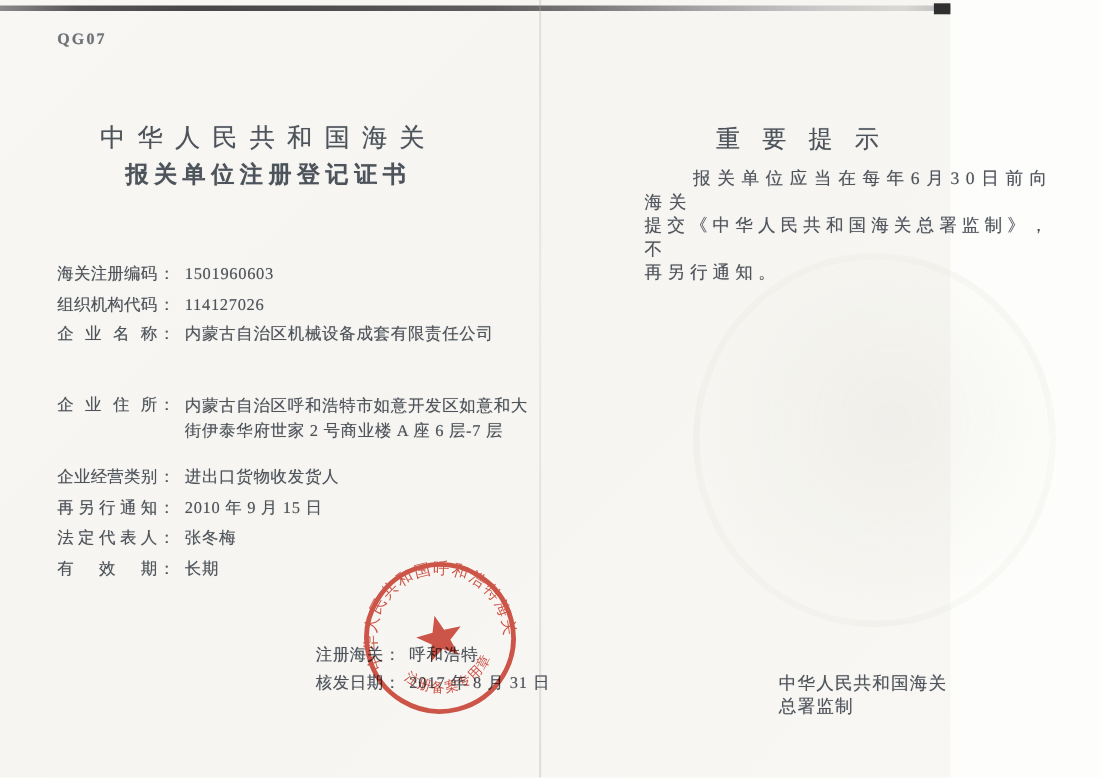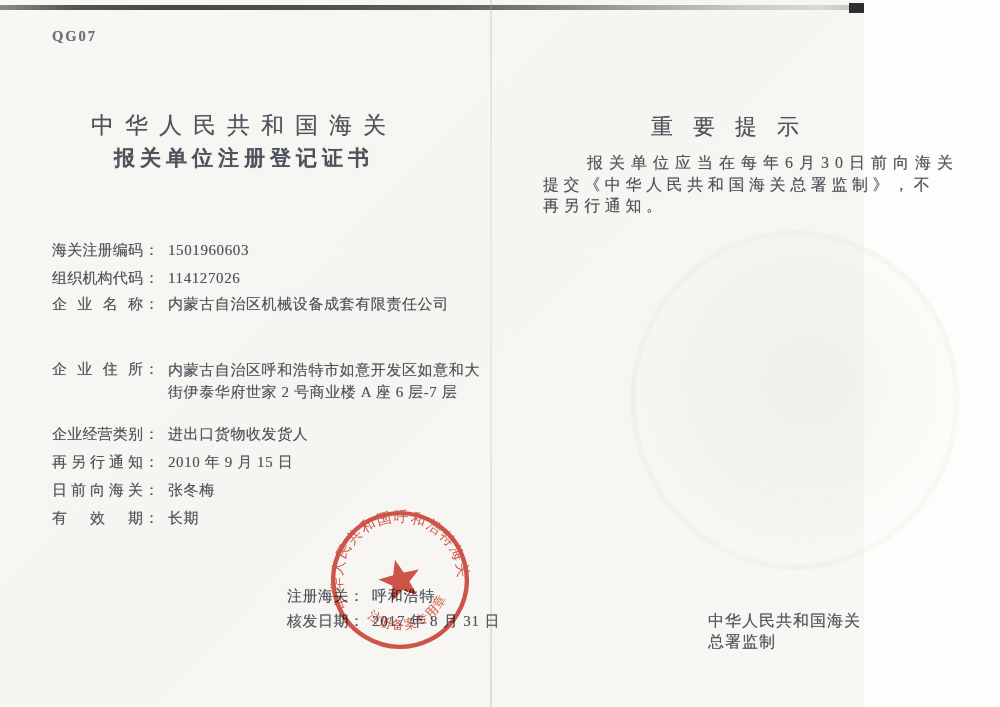--- a/index.html
+++ b/index.html
@@ -79,21 +79,21 @@
   .frow-1 { top: 586px; }
   .frow-2 { top: 611px; }
 
   
   .notice-title {
     position: absolute; left: 525px; top: 112px; width: 400px;
     text-align: center; font-size: 22px; letter-spacing: 20px; text-indent: 20px;
     color: #4d535b; font-weight: 500;
   }
   .notice-body { position: absolute; left: 543px; top: 152px; width: 420px; font-size: 16px; color: #50555c; }
-  .notice-line { line-height: 21.5px; letter-spacing: 4.6px; }
+  .notice-line { line-height: 21.5px; letter-spacing: 4.6px; margin-left: 43px; }
   .notice-line.first { letter-spacing: 6px; text-indent: 44px; }
 
   .gov-footer {
     position: absolute; left: 708px; top: 611px;
     font-size: 16px; letter-spacing: 1px; color: #50555c;
   }
 
   
   .stamp {
     position: absolute; left: 327px; top: 507px; width: 146px; height: 146px;
@@ -129,21 +129,21 @@
   <div class="field-row row-4 ink">
     <span class="lbl">企业住所</span><span class="colon">：</span><span class="val">内蒙古自治区呼和浩特市如意开发区如意和大街伊泰华府世家 2 号商业楼 A 座 6 层-7 层</span>
   </div>
   <div class="field-row row-5 ink">
     <span class="lbl">企业经营类别</span><span class="colon">：</span><span class="val">进出口货物收发货人</span>
   </div>
   <div class="field-row row-6 ink">
     <span class="lbl">再另行通知</span><span class="colon">：</span><span class="val">2010 年 9 月 15 日</span>
   </div>
   <div class="field-row row-7 ink">
-    <span class="lbl">日前向海关</span><span class="colon">：</span><span class="val">张冬梅</span>
+    <span class="lbl">法定代表人</span><span class="colon">：</span><span class="val">张冬梅</span>
   </div>
   <div class="field-row row-8 ink">
     <span class="lbl">有效期</span><span class="colon">：</span><span class="val">长期</span>
   </div>
 
   <div class="footer-row frow-1 ink">
     <span class="lbl">注册海关</span><span class="colon">：</span><span class="val">呼和浩特</span>
   </div>
   <div class="footer-row frow-2 ink">
     <span class="lbl">核发日期</span><span class="colon">：</span><span class="val">2017 年 8 月 31 日</span>

